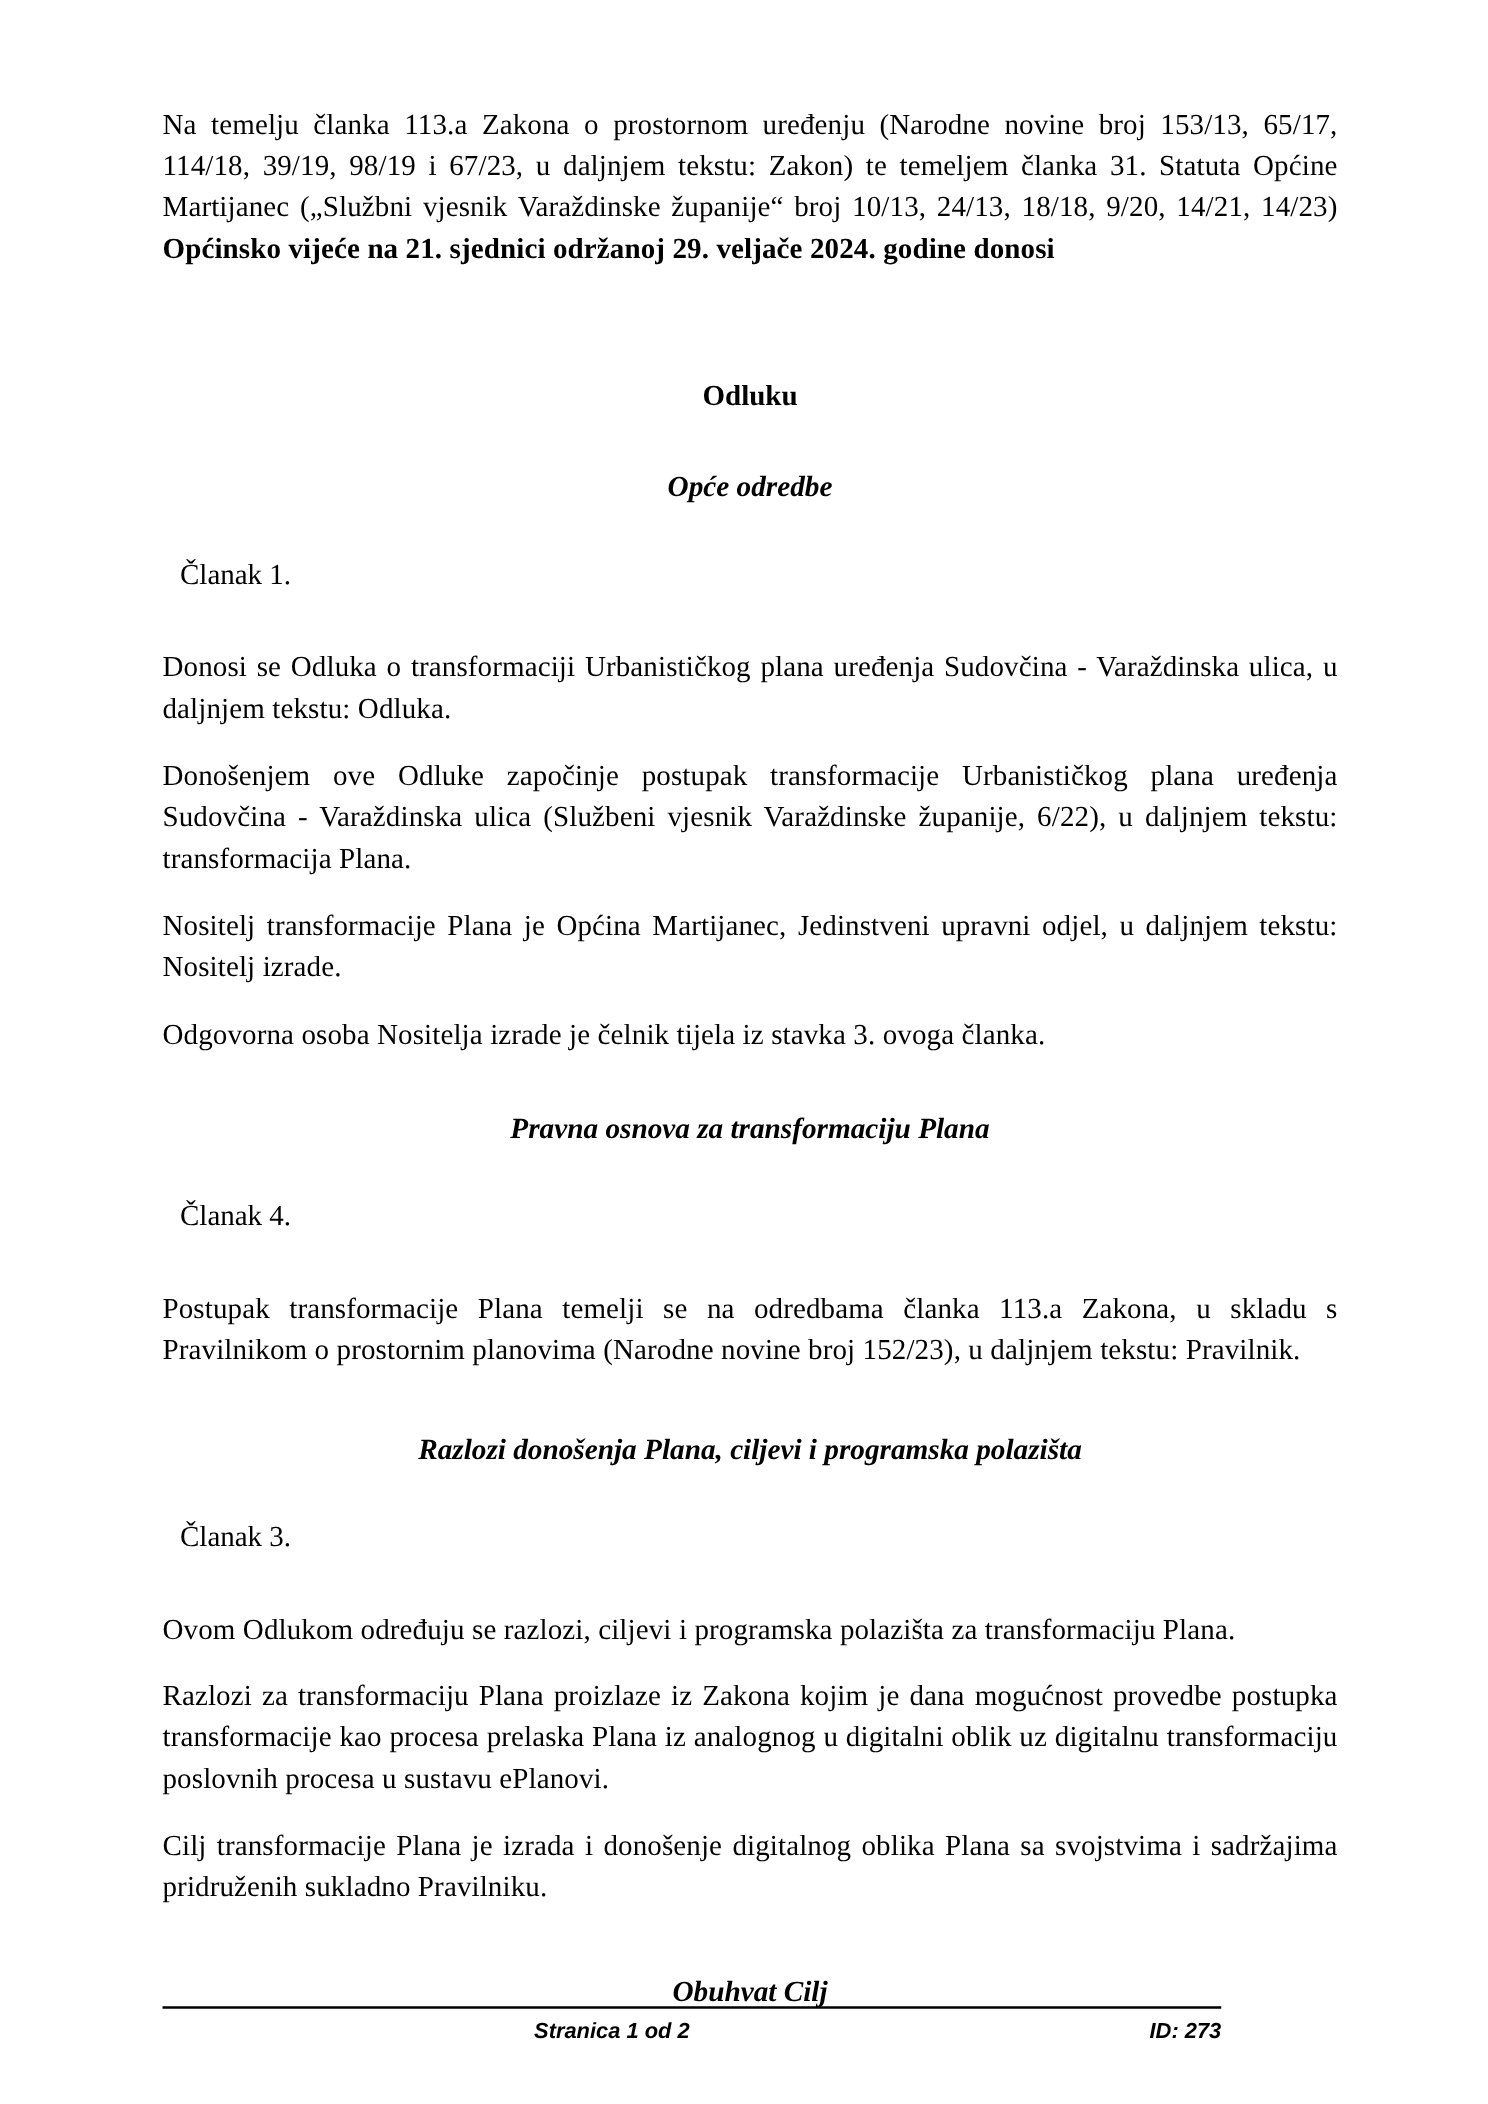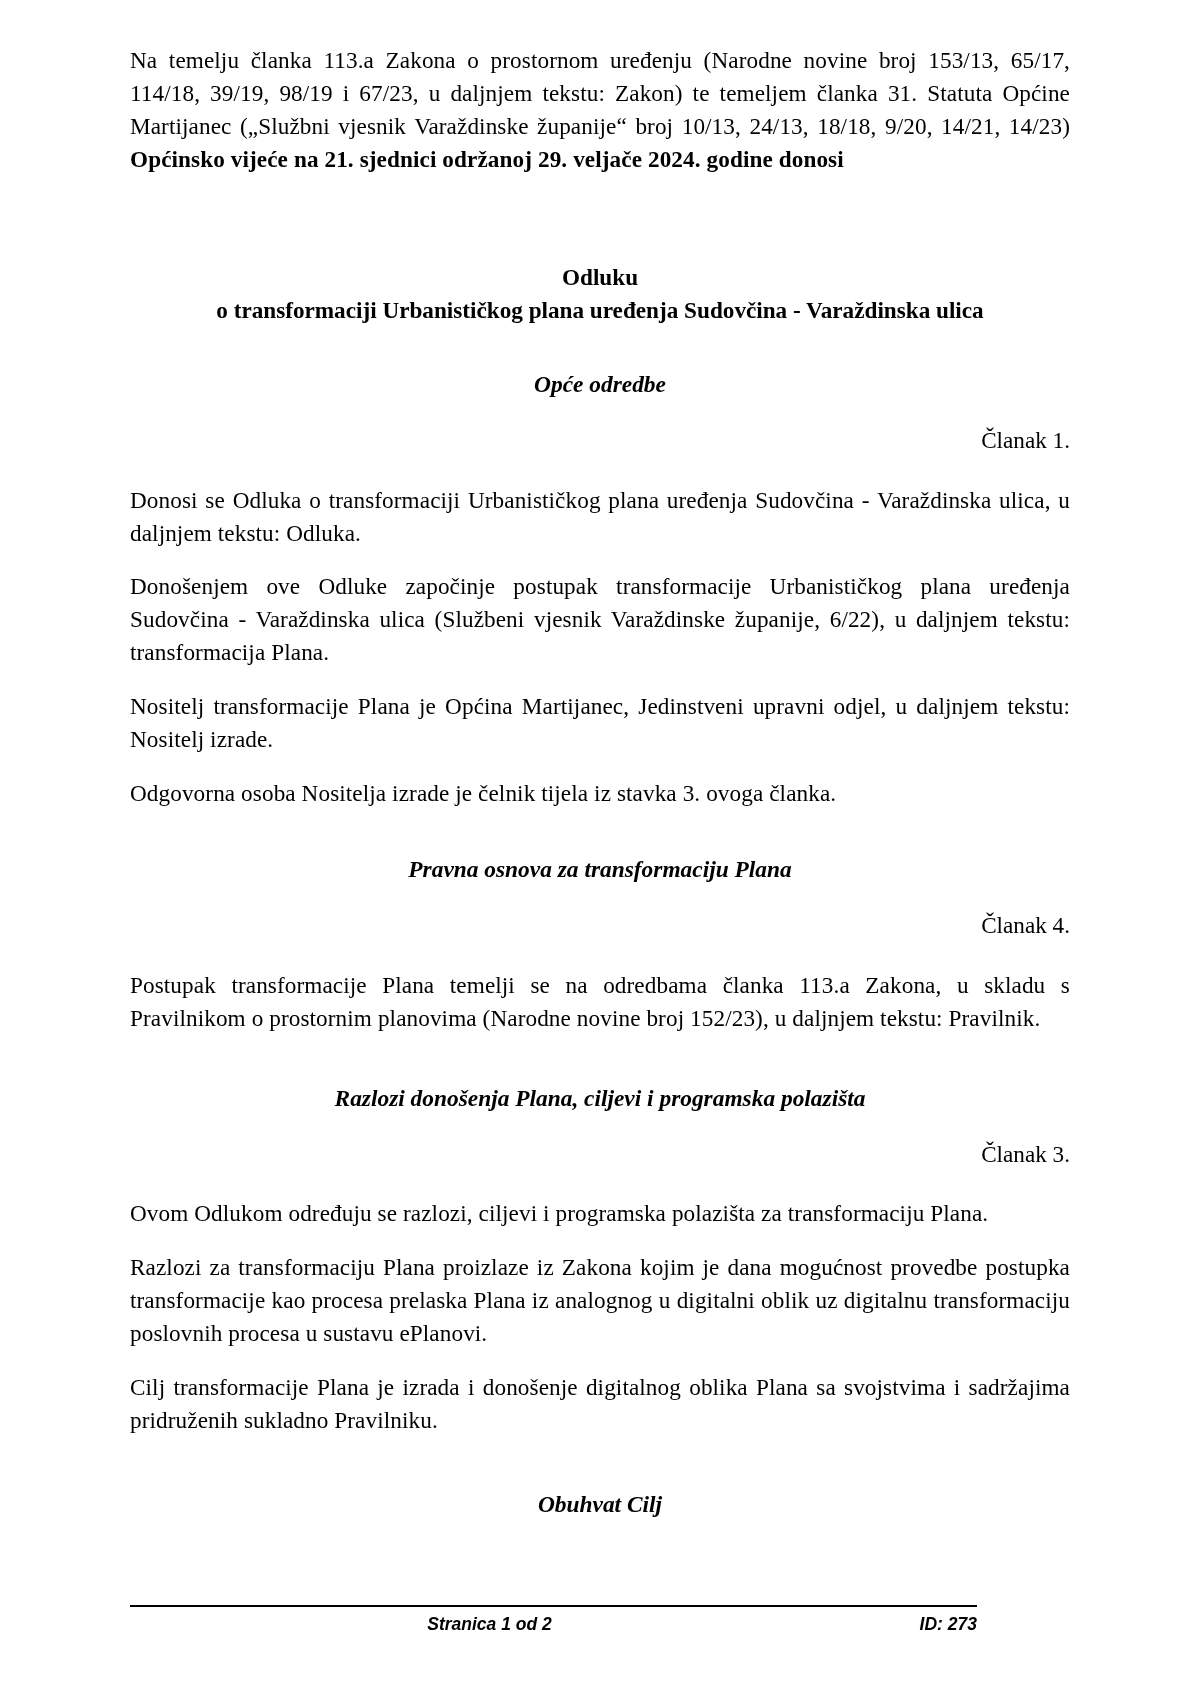--- a/index.html
+++ b/index.html
@@ -15,21 +15,21 @@
     position: relative;
     overflow: hidden;
   }
   .page {
     position: absolute;
     top: 0;
     left: 0;
     width: 1097px;
     height: 1683px;
     box-sizing: border-box;
-    padding: 44px 120px 0 130px;
+    padding: 84px 120px 0 130px;
   }
   .doc-body {
     width: 940px;
   }
   p.para {
     margin: 0 0 21px 0;
     font-size: 23.2px;
     line-height: 1.42;
     text-align: justify;
     text-justify: inter-word;
@@ -51,23 +51,23 @@
   }
   .section-head {
     text-align: center;
     font-weight: bold;
     font-style: italic;
     font-size: 23.4px;
     margin: 0;
     line-height: 1.45;
   }
   .article-num {
-    text-align: right;
+    text-align: left;
     font-size: 23.2px;
-    margin: 0;
+    margin: 14px;
     line-height: 1.45;
   }
   .sp-22 { height: 22px; }
   .sp-26 { height: 26px; }
   .sp-30 { height: 30px; }
   .sp-34 { height: 34px; }
   .footer {
     position: absolute;
     left: 130px;
     right: 120px;
@@ -103,21 +103,20 @@
 
 <div class="page">
   <div class="doc-body">
 
     <p class="para"><span>Na temelju članka 113.a Zakona o prostornom uređenju (Narodne novine broj 153/13, 65/17, 114/18, 39/19, 98/19 i 67/23, u daljnjem tekstu: Zakon) te temeljem članka 31. Statuta Općine Martijanec („Službni vjesnik Varaždinske županije“ broj  10/13, 24/13, 18/18, 9/20, 14/21, 14/23) </span><span class="b">Općinsko vijeće na 21. sjednici održanoj 29. veljače 2024. godine donosi</span></p>
 
     <div class="sp-30"></div>
 
     <div class="title-block">
       <p class="title-line">Odluku</p>
-      <p class="title-line">o transformaciji Urbanističkog plana uređenja Sudovčina - Varaždinska ulica</p>
     </div>
 
     <div class="sp-34"></div>
 
     <div>
       <p class="section-head">Opće odredbe</p>
       <div class="sp-22"></div>
       <p class="article-num">Članak 1.</p>
       <div class="sp-26"></div>
       <p class="para">Donosi se Odluka o transformaciji Urbanističkog plana uređenja Sudovčina - Varaždinska ulica, u daljnjem tekstu: Odluka.</p>

